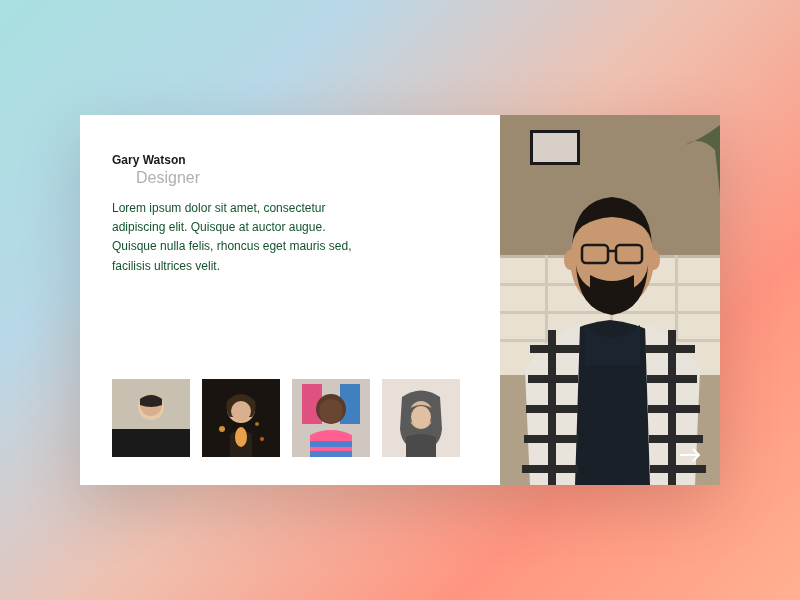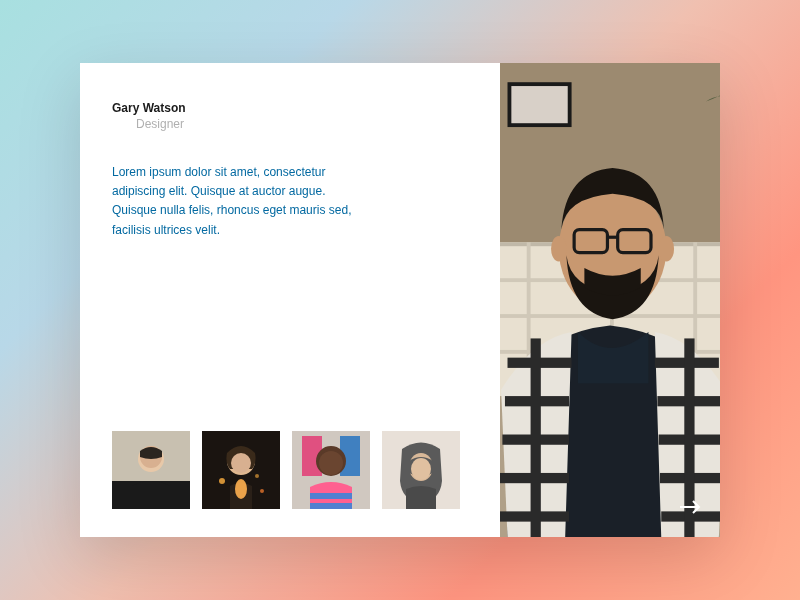--- a/index.html
+++ b/index.html
@@ -8,47 +8,47 @@
   height: 600px;
   background: linear-gradient(135deg, #a8e0e0 0%, #b8d8e8 25%, #f0c0b0 50%, #ff9580 75%, #ffb090 100%);
   display: flex;
   align-items: center;
   justify-content: center;
   font-family: -apple-system, BlinkMacSystemFont, "Segoe UI", Helvetica, Arial, sans-serif;
   overflow: hidden;
 }
 .card {
   width: 640px;
-  height: 474px;
+  height: 370px;
   background: #fff;
   display: flex;
   box-shadow: 0 20px 60px rgba(0,0,0,0.15);
 }
 .left {
   width: 420px;
   padding: 38px 32px 28px 32px;
   display: flex;
   flex-direction: column;
 }
 .name {
   font-size: 12px;
   font-weight: 700;
   color: #1a1a1a;
 }
 .role {
-  font-size: 12px;
+  font-size: 16px;
   color: #b0b0b0;
   margin-top: 2px;
   padding-left: 24px;
 }
 .bio {
   font-size: 12px;
   line-height: 1.6;
-  color: #0369a1;
-  margin-top: 32px;
+  color: #14532d;
+  margin-top: 12px;
   max-width: 260px;
 }
 .team-row {
   margin-top: auto;
 }
 .team-header {
   display: flex;
   justify-content: space-between;
   align-items: baseline;
   margin-bottom: 10px;

